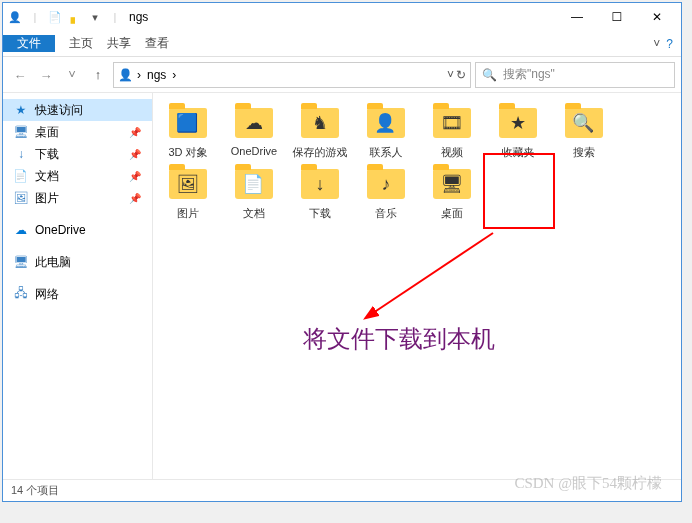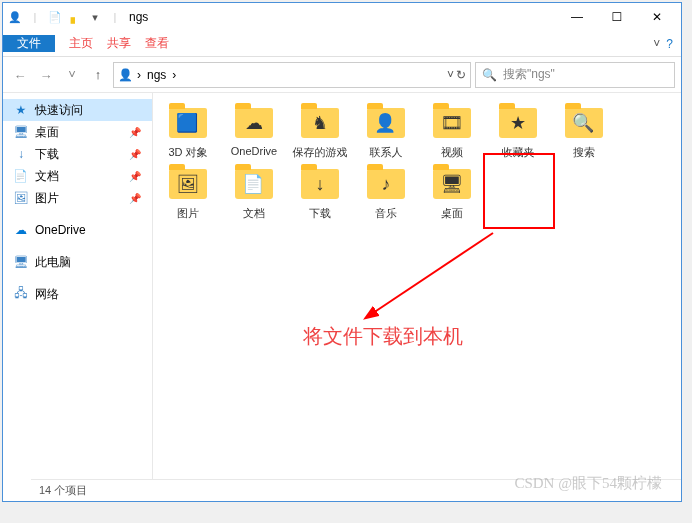--- a/index.html
+++ b/index.html
@@ -6,21 +6,21 @@
 body { background: #f0f0f0; width: 692px; height: 523px; position: relative; }
 .window { width: 680px; height: 500px; background: #fff; border: 1px solid #4a90d9; margin: 2px; display: flex; flex-direction: column; }
 .titlebar { height: 28px; display: flex; align-items: center; padding: 0 4px; background: #fff; }
 .title-icons { display: flex; gap: 4px; align-items: center; }
 .title-icons span { width: 16px; height: 16px; display: inline-flex; align-items: center; justify-content: center; font-size: 11px; }
 .titletext { margin-left: 6px; font-size: 12px; color: #000; }
 .wincontrols { margin-left: auto; display: flex; }
 .wincontrols div { width: 40px; height: 28px; display: flex; align-items: center; justify-content: center; font-size: 12px; }
 .ribbon { height: 26px; display: flex; align-items: center; border-bottom: 1px solid #e0e0e0; font-size: 12px; gap: 14px; }
 .file-tab { background: #1979ca; color: #fff; padding: 0 14px; display: flex; align-items: center; }
-.tab { padding: 0 0; display: flex; align-items: center; color: #ef4444; }
+.tab { padding: 0 0; display: flex; align-items: center; color: #404040; }
 .ribbon-right { margin-left: auto; display: flex; align-items: center; padding-right: 8px; color: #555; gap: 6px; }
 .navbar { height: 36px; display: flex; align-items: center; padding: 4px 6px; gap: 4px; border-bottom: 1px solid #e8e8e8; }
 .navbtn { width: 22px; height: 22px; display: flex; align-items: center; justify-content: center; color: #888; font-size: 13px; }
 .navbtn.active { color: #333; }
 .breadcrumb { flex: 1; border: 1px solid #ccc; height: 26px; display: flex; align-items: center; padding: 0 4px; font-size: 12px; gap: 4px; }
 .breadcrumb .crumb { padding: 0 2px; }
 .bc-actions { margin-left: auto; display:flex; gap:2px; }
 .searchbox { width: 200px; border: 1px solid #ccc; height: 26px; display: flex; align-items: center; padding: 0 6px; font-size: 12px; color: #888; gap: 6px; }
 .body { flex: 1; display: flex; overflow: hidden; }
 .sidebar { width: 150px; border-right: 1px solid #e8e8e8; padding: 6px 0; font-size: 12px; overflow-y:auto; }
@@ -34,22 +34,22 @@
 .item { width: 58px; text-align: center; font-size: 11px; color: #333; cursor: default; }
 .item .icon { width: 48px; height: 40px; margin: 0 auto 2px; display: flex; align-items: center; justify-content: center; }
 .folder { width: 38px; height: 30px; background: #ffd35a; border-radius: 2px 2px 3px 3px; position: relative; }
 .folder::before { content: ""; position: absolute; top: -5px; left: 0; width: 16px; height: 6px; background: #ffc02e; border-radius: 2px 2px 0 0; }
 .folder .overlay { position: absolute; inset: 0; display:flex; align-items:center; justify-content:center; font-size:18px; }
 .file { width: 30px; height: 36px; background: #fff; border: 1px solid #bbb; position: relative; }
 .file::after { content: ""; position: absolute; top: 0; right: 0; border-style: solid; border-width: 0 8px 8px 0; border-color: transparent #fff transparent transparent; }
 .file::before { content: ""; position: absolute; top: 0; right: 0; border-style: solid; border-width: 0 0 8px 8px; border-color: transparent transparent #ddd transparent; }
 .highlight-box { position: absolute; border: 2px solid red; }
 .arrow-svg { position:absolute; pointer-events:none; }
-.annotation { position: absolute; color: #ef4444; font-size: 20px; }
-.statusbar { height: 22px; border-top: 1px solid #e8e8e8; font-size: 11px; color: #555; display: flex; align-items: center; padding: 0 8px; margin-left: 28px; }
+.annotation { position: absolute; color: #701a75; font-size: 24px; }
+.statusbar { height: 22px; border-top: 1px solid #e8e8e8; font-size: 11px; color: #555; display: flex; align-items: center; padding: 0 8px; }
 .watermark { position: absolute; right: 30px; bottom: 30px; color: rgba(150,150,150,0.5); font-size: 15px; pointer-events: none; font-family: Liberation Serif, serif; }
 </style>
 </head>
 <body>
 
 <div class="window">
   <div class="titlebar">
     <div class="title-icons">
       <span>👤</span>
       <span style="color:#ccc">|</span>

